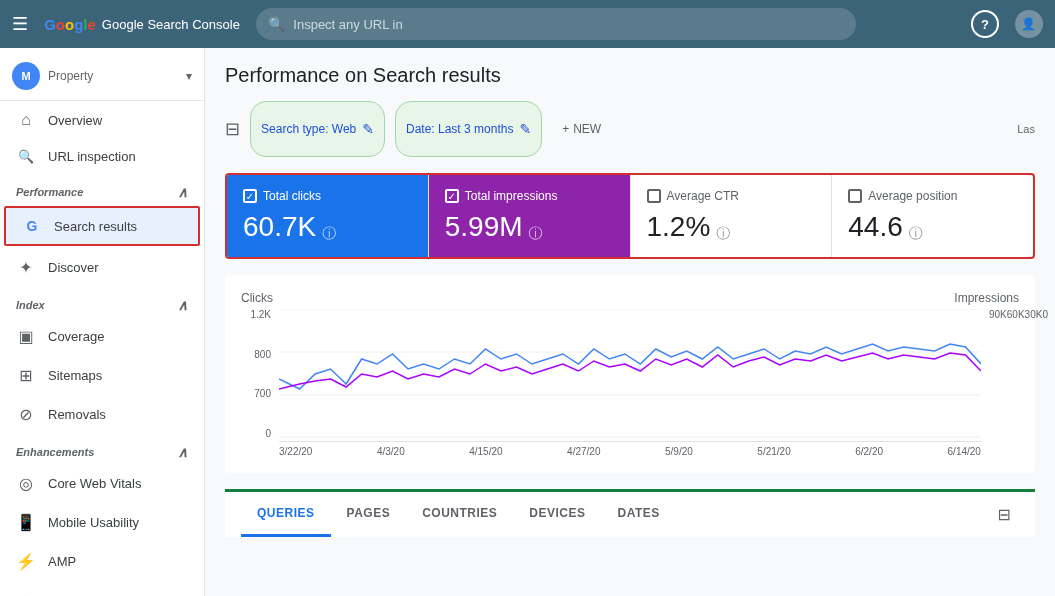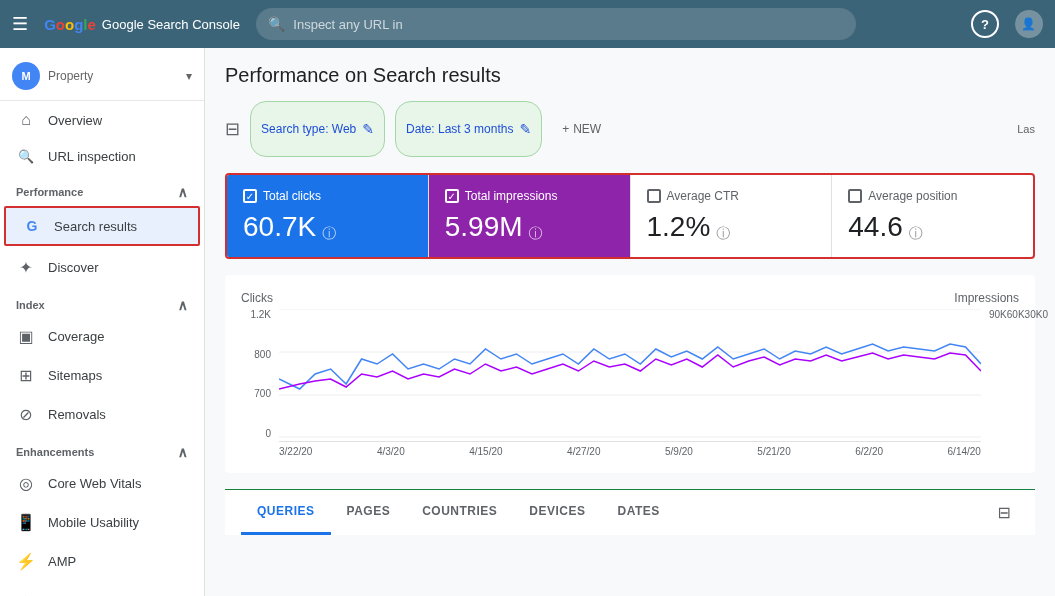--- a/index.html
+++ b/index.html
@@ -82,20 +82,21 @@
     }
     .nav-item .nav-icon { font-size: 16px; color: #5f6368; width: 20px; text-align: center; }
 
     .section-header {
       display: flex; align-items: center; justify-content: space-between;
       padding: 10px 16px 4px;
       font-size: 11px;
       font-weight: 600;
       color: #5f6368;
       text-transform: none;
+      font-style: italic;
     }
     .section-header .chevron { font-size: 14px; color: #5f6368; }
 
     .nav-item.highlighted {
       background: #fff;
       border: 2px solid #d32f2f;
       margin: 0 4px;
       border-radius: 2px;
     }
 
@@ -188,21 +189,21 @@
       border-radius: 4px;
       padding: 16px;
       margin-bottom: 16px;
       position: relative;
     }
 
     
     .tabs-row {
       display: flex;
       background: white;
-      border-top: 1px solid #15803d;
+      border-top: 3px solid #15803d;
       padding: 0 16px;
     }
     .tab {
       padding: 14px 16px;
       font-size: 12px;
       font-weight: 600;
       color: #5f6368;
       cursor: pointer;
       border-bottom: 3px solid transparent;
       letter-spacing: 0.5px;

